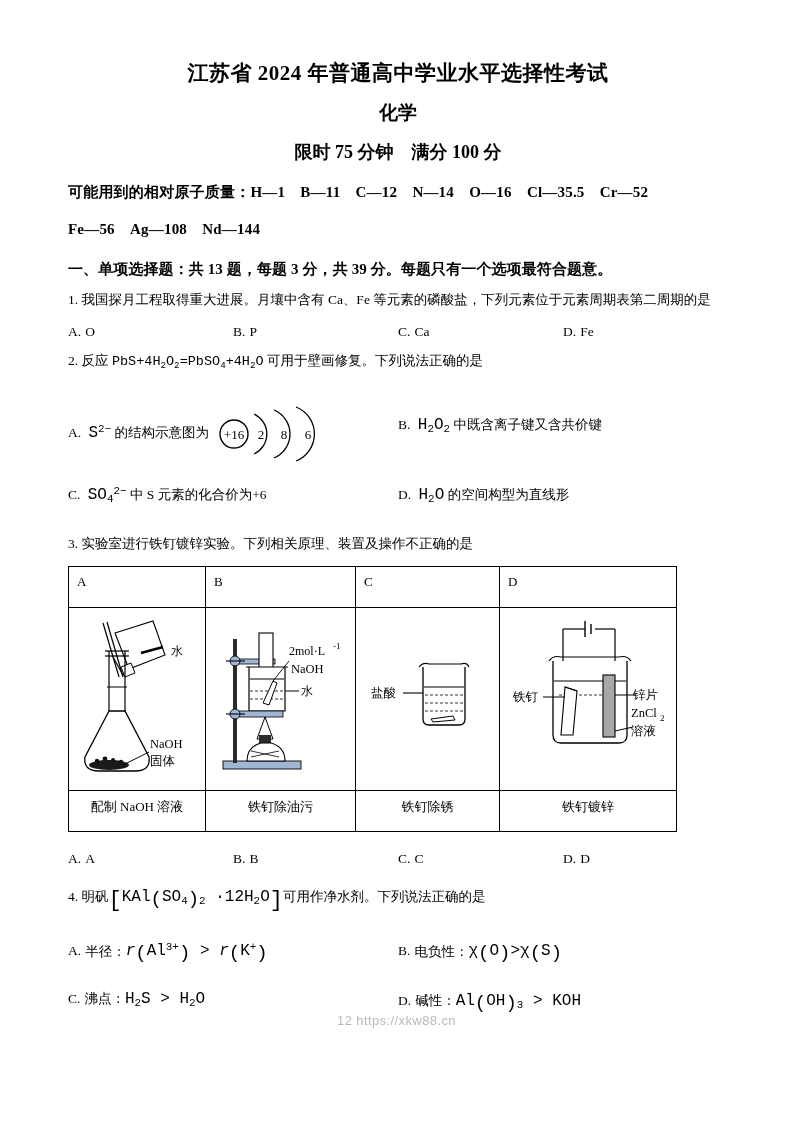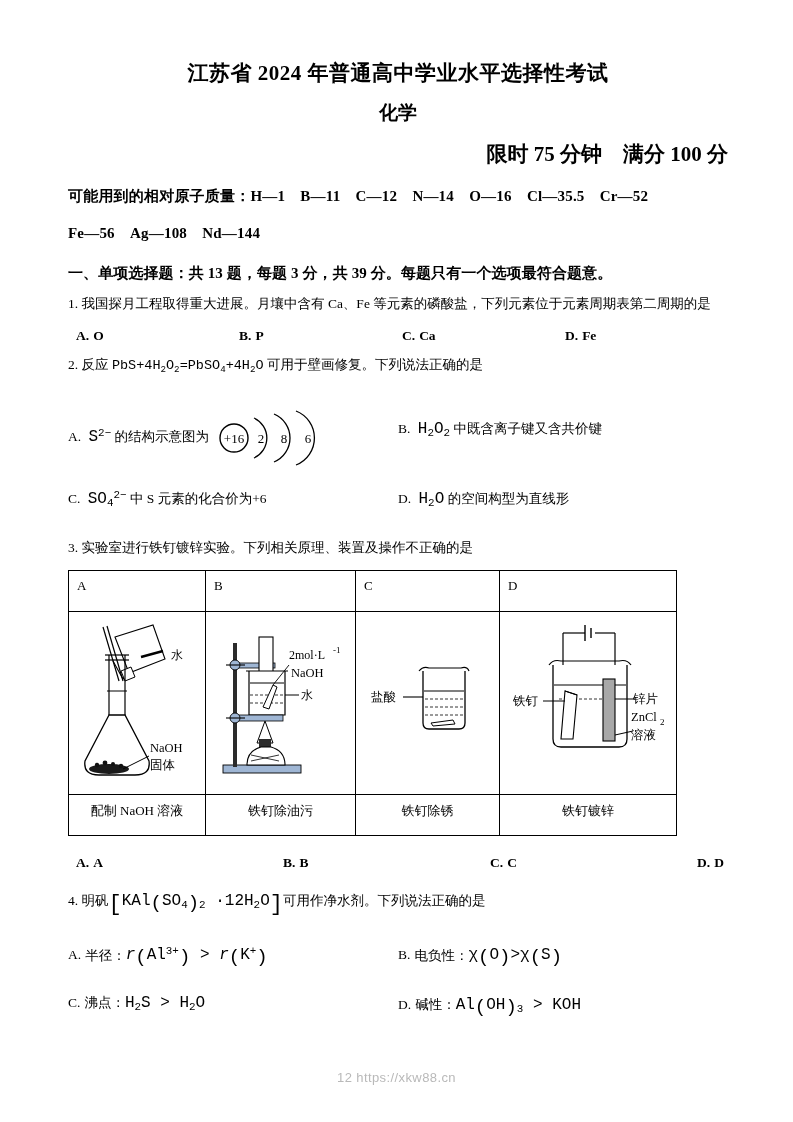--- a/index.html
+++ b/index.html
@@ -38,22 +38,22 @@
     line-height: 1.5;
     margin: 0 0 10px 0;
   }
   .doc-subtitle {
     text-align: center;
     font-size: 19px;
     font-weight: bold;
     margin: 0 0 14px 0;
   }
   .doc-meta {
-    text-align: right;
-    font-size: 21px;
+    text-align: center;
+    font-size: 18px;
     font-weight: bold;
     margin: 0 0 14px 0;
   }
   .atomic-mass {
     font-size: 15px;
     font-weight: bold;
     line-height: 1.95;
     margin: 0 0 8px 0;
     letter-spacing: 0.2px;
   }
@@ -68,22 +68,21 @@
   .question {
     font-size: 13.5px;
     line-height: 1.9;
     margin: 0 0 2px 0;
   }
   .q-stem { margin-bottom: 4px; }
   .options-row {
     display: flex;
     font-size: 13.5px;
     line-height: 1.9;
-    margin: 6px 0 4px 8px;
-    font-weight: bold;
+    margin: 6px 0 4px 0;
   }
   .opt { flex: 0 0 25%; }
   .opt-half { flex: 0 0 50%; }
   .options-2col {
     display: flex;
     flex-wrap: wrap;
     font-size: 13.5px;
     line-height: 2.6;
   }
   .options-2col > .opt-half { padding-right: 8px; box-sizing: border-box; }
@@ -147,21 +146,21 @@
   
   .fig svg { display: block; margin: 0 auto; }
   .fig text {
     font-family: "Liberation Serif", "DejaVu Serif", serif;
   }
 
   
   .footer {
     position: absolute;
     left: 0;
-    top: 1070px;
+    top: 1013px;
     width: 793px;
     text-align: center;
     font-size: 13px;
     color: #b9b9b9;
     font-family: "Liberation Sans", sans-serif;
     letter-spacing: 0.4px;
   }
 </style>
 </head>
 <body>
@@ -380,21 +379,21 @@
       </tr>
       <tr>
         <td class="cap">配制 NaOH 溶液</td>
         <td class="cap">铁钉除油污</td>
         <td class="cap">铁钉除锈</td>
         <td class="cap">铁钉镀锌</td>
       </tr>
     </tbody>
       </table>
 
-    <div class="options-row" style="margin-top:14px;gap:44px;">
+    <div class="options-row" style="margin-top:14px;">
       <div class="opt">
         <span class="opt-lbl">A.</span><span>A</span>
       </div>
       <div class="opt">
         <span class="opt-lbl">B.</span><span>B</span>
       </div>
       <div class="opt">
         <span class="opt-lbl">C.</span><span>C</span>
       </div>
       <div class="opt">

